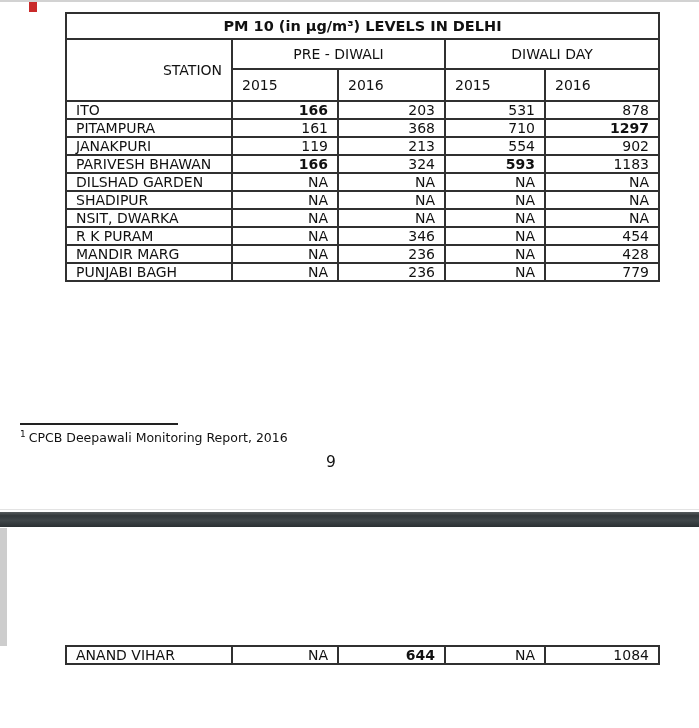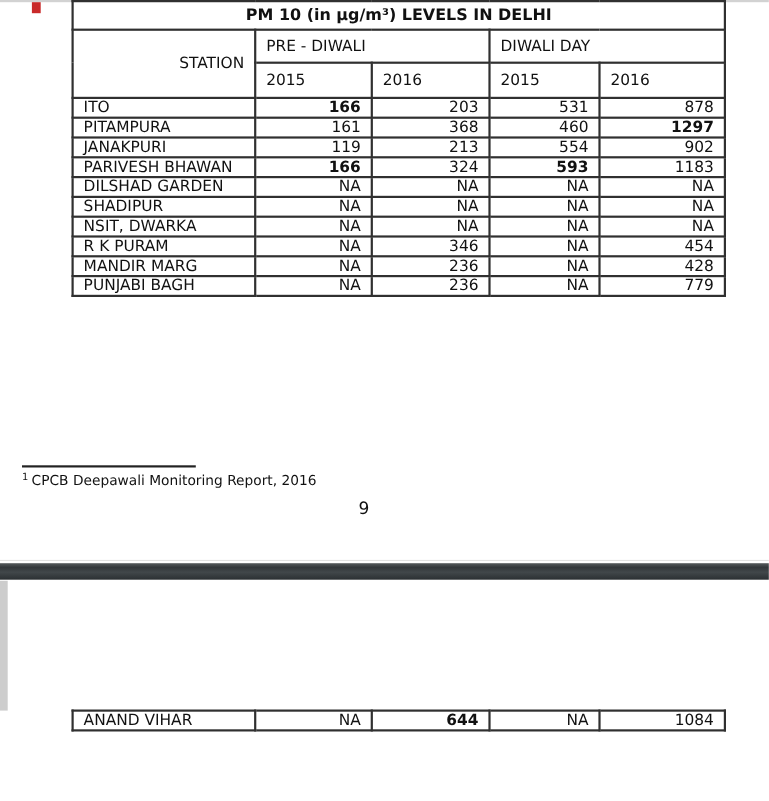--- a/index.html
+++ b/index.html
@@ -28,28 +28,28 @@
     table-layout: fixed;
     width: 593px;
     font-size: 14px;
   }
   table.pm-table td, table.pm-table th {
     border: 2px solid #303030;
     padding: 0 9px;
     overflow: hidden;
     white-space: nowrap;
   }
-  #table-top { top: 0; }
+  #table-top { top: 12px; }
   #table-bottom { top: 645px; }
   .row-title  { height: 26px; }
   .row-group  { height: 30px; }
   .row-year   { height: 32px; }
   .row-data   { height: 16px; }
   .title-cell { text-align: center; font-weight: bold; font-size: 14.5px; }
-  .group-cell { font-weight: normal; }
+  .group-cell { text-align: center; font-weight: normal; }
   .station-head-cell { text-align: right; font-weight: normal; vertical-align: middle; }
   .year-cell  { text-align: left; font-weight: normal; }
   .station-cell { text-align: left; }
   .num-cell   { text-align: right; }
   .footnote-rule {
     position: absolute; left: 20px; top: 423px;
     width: 158px; height: 2px; background: #222222;
   }
   .footnote {
     position: absolute; left: 20px; top: 429px;
@@ -108,21 +108,21 @@
     <td class="station-cell">ITO</td>
     <td class="num-cell" style="font-weight: bold;">166</td>
     <td class="num-cell">203</td>
     <td class="num-cell">531</td>
     <td class="num-cell">878</td>
   </tr>
   <tr class="row-data">
     <td class="station-cell">PITAMPURA</td>
     <td class="num-cell">161</td>
     <td class="num-cell">368</td>
-    <td class="num-cell">460</td>
+    <td class="num-cell">710</td>
     <td class="num-cell" style="font-weight: bold;">1297</td>
   </tr>
   <tr class="row-data">
     <td class="station-cell">JANAKPURI</td>
     <td class="num-cell">119</td>
     <td class="num-cell">213</td>
     <td class="num-cell">554</td>
     <td class="num-cell">902</td>
   </tr>
   <tr class="row-data">

